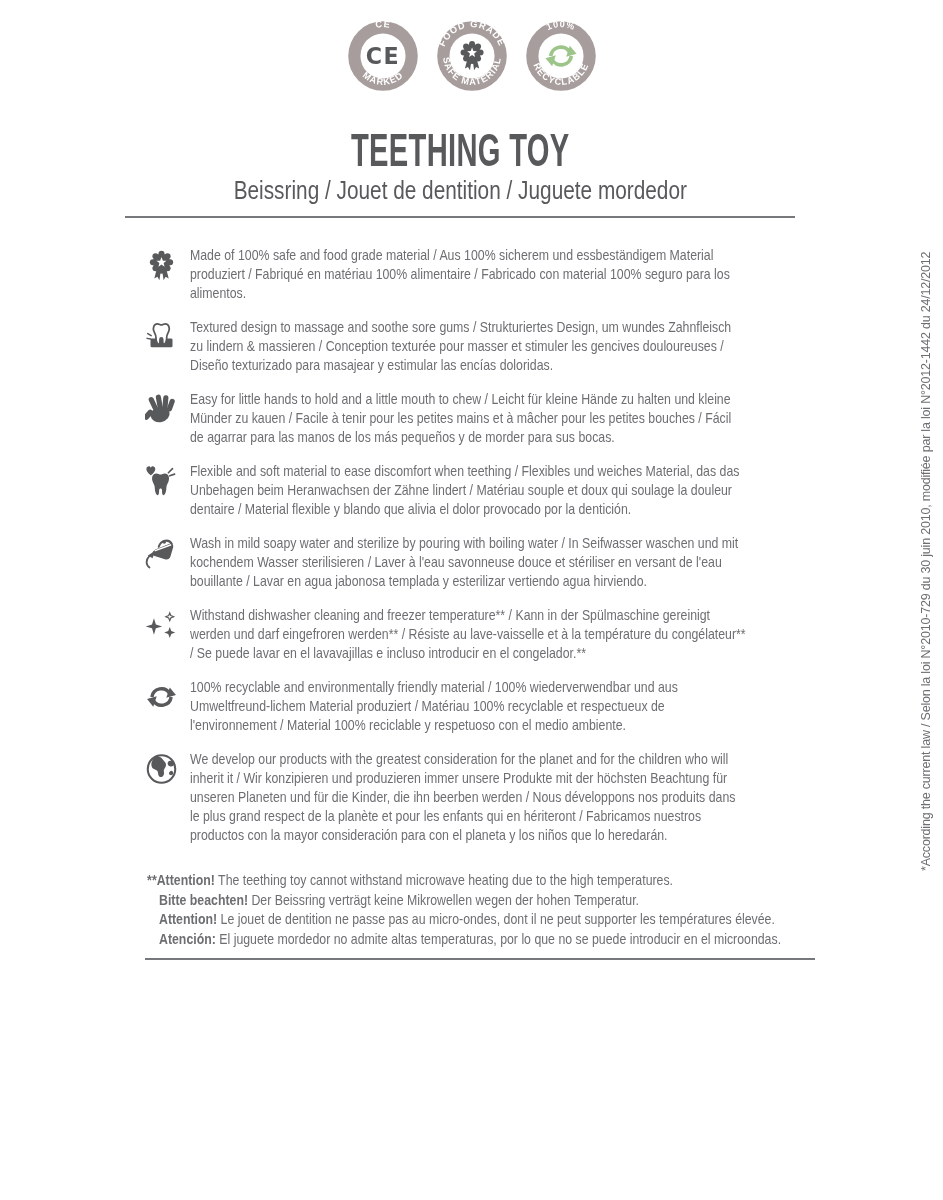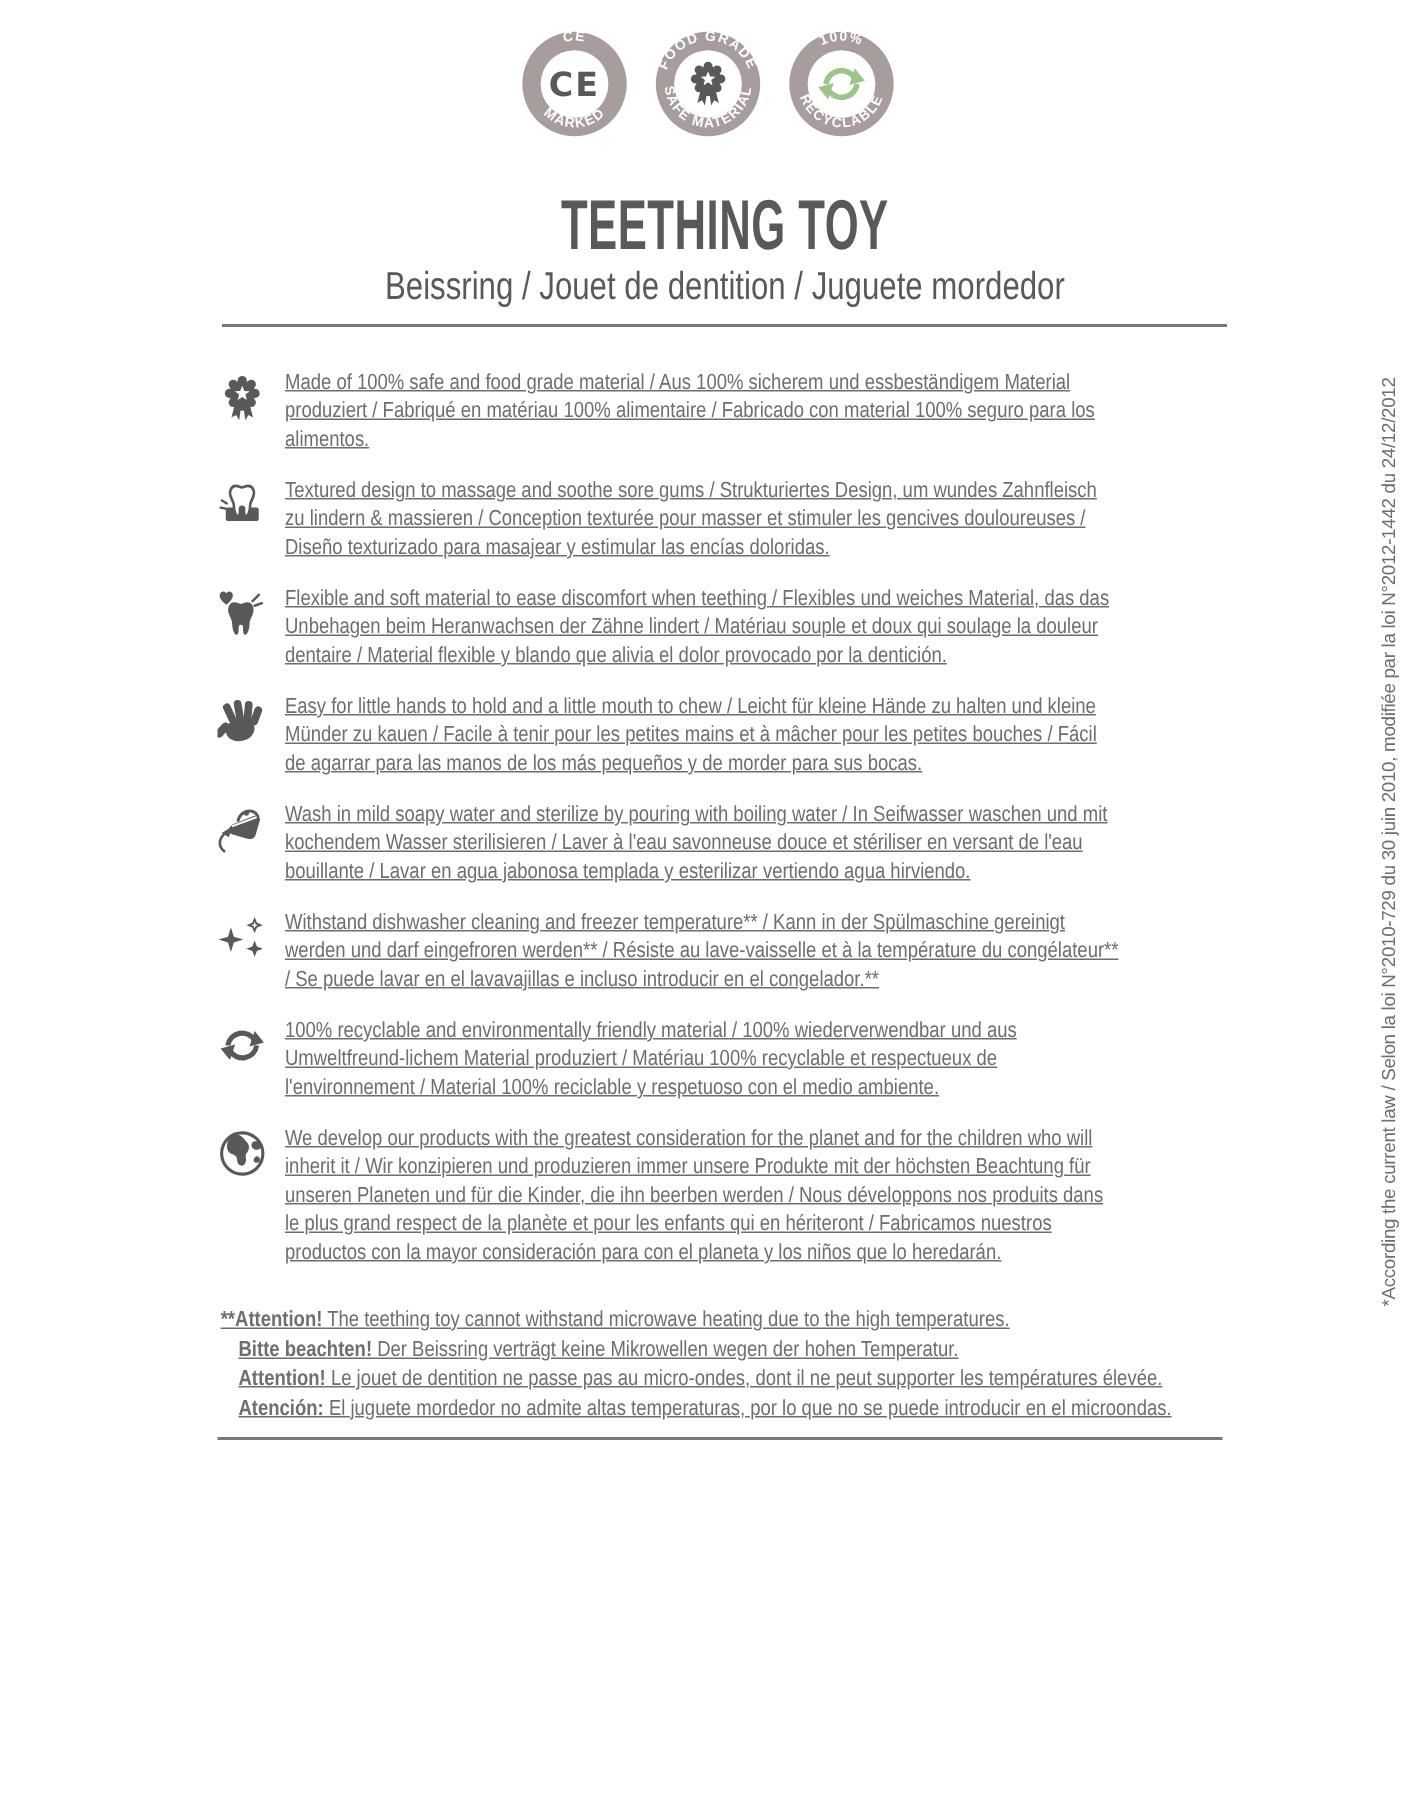--- a/index.html
+++ b/index.html
@@ -10,33 +10,33 @@
 
   
   .badges { position:absolute; top:19px; left:0; right:0; display:flex; justify-content:center; gap:15px; }
   .badge { width:74px; height:74px; }
   .badge .ring  { fill:#a79d9c; }
   .badge .inner { fill:#ffffff; }
   .badge .ring-text { fill:#ffffff; font-size:12.5px; font-weight:bold; letter-spacing:1.3px; font-family:"Liberation Sans", sans-serif; }
   .badge .ce-mark { fill:#58595b; font-size:30px; font-weight:bold; letter-spacing:2px; font-family:"DejaVu Sans", sans-serif; }
 
   
-  .header { position:absolute; top:126px; left:148px; width:670px; text-align:center; color:#58595b; }
+  .header { position:absolute; top:126px; left:125px; width:670px; text-align:center; color:#58595b; }
   .title {
     display:inline-block; font-size:47px; font-weight:bold; line-height:48px;
     transform:scaleX(0.62); transform-origin:center; white-space:nowrap; letter-spacing:0.5px;
   }
   .subtitle {
     display:inline-block; font-size:26px; font-weight:normal; line-height:30px;
     transform:scaleX(0.80); transform-origin:center; white-space:nowrap; margin-top:1px;
   }
   .rule-top { margin-top:11px; border-top:2px solid #77787b; width:670px; }
 
   
-  .content { position:absolute; top:246px; left:145px; width:700px;text-decoration:underline; }
+  .content { position:absolute; top:246px; left:145px; width:700px; }
   .feature { display:flex; align-items:flex-start; margin-bottom:15px; }
   .fico { width:33px; height:38px; flex:0 0 33px; margin-right:12px; color:#58595b; }
   .scaled { width:737px; transform:scaleX(0.85); transform-origin:0 0; }
   .ftext { font-size:14.5px; line-height:19px; letter-spacing:0; color:#6d6e71; }
 
   
   .attention { margin-top:26px; padding-left:14px; }
   .att-line { font-size:14.5px; line-height:19.5px; color:#6d6e71; }
   .att-stars { font-weight:bold; margin-left:-14px; }
   .att-label { font-weight:bold; }
@@ -193,33 +193,33 @@
       <svg class="fico" viewBox="0 0 48 48">
           <use href="#g-tooth-gums"></use>
         </svg>
       <div class="scaled">
           <div class="ftext">Textured design to massage and soothe sore gums / Strukturiertes Design, um wundes Zahnfleisch zu lindern &amp; massieren / Conception texturée pour masser et stimuler les gencives douloureuses / Diseño texturizado para masajear y estimular las encías doloridas.</div>
         </div>
     </div>
 
     <div class="feature">
       <svg class="fico" viewBox="0 0 48 48">
+          <use href="#g-hand"></use>
+        </svg>
+      <div class="scaled">
+          <div class="ftext">Easy for little hands to hold and a little mouth to chew / Leicht für kleine Hände zu halten und kleine Münder zu kauen / Facile à tenir pour les petites mains et à mâcher pour les petites bouches / Fácil de agarrar para las manos de los más pequeños y de morder para sus bocas.</div>
+        </div>
+    </div>
+
+    <div class="feature">
+      <svg class="fico" viewBox="0 0 48 48">
           <use href="#g-tooth-heart"></use>
         </svg>
       <div class="scaled">
           <div class="ftext">Flexible and soft material to ease discomfort when teething / Flexibles und weiches Material, das das Unbehagen beim Heranwachsen der Zähne lindert / Matériau souple et doux qui soulage la douleur dentaire / Material flexible y blando que alivia el dolor provocado por la dentición.</div>
-        </div>
-    </div>
-
-    <div class="feature">
-      <svg class="fico" viewBox="0 0 48 48">
-          <use href="#g-hand"></use>
-        </svg>
-      <div class="scaled">
-          <div class="ftext">Easy for little hands to hold and a little mouth to chew / Leicht für kleine Hände zu halten und kleine Münder zu kauen / Facile à tenir pour les petites mains et à mâcher pour les petites bouches / Fácil de agarrar para las manos de los más pequeños y de morder para sus bocas.</div>
         </div>
     </div>
 
     <div class="feature">
       <svg class="fico" viewBox="0 0 48 48">
           <use href="#g-kettle"></use>
         </svg>
       <div class="scaled">
           <div class="ftext">Wash in mild soapy water and sterilize by pouring with boiling water / In Seifwasser waschen und mit kochendem Wasser sterilisieren / Laver à l'eau savonneuse douce et stériliser en versant de l'eau bouillante / Lavar en agua jabonosa templada y esterilizar vertiendo agua hirviendo.</div>
         </div>

